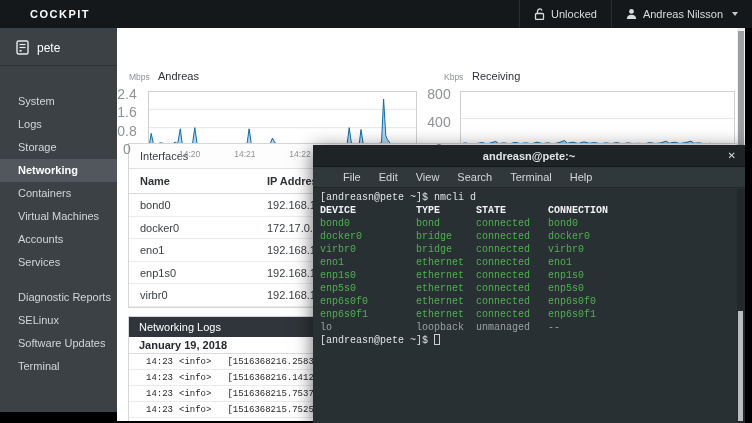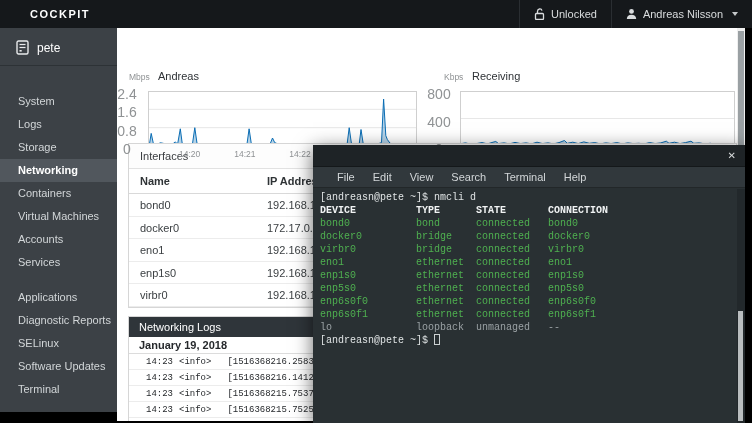--- a/index.html
+++ b/index.html
@@ -51,21 +51,21 @@
 
   
   .page-scroll { position:absolute; right:0; top:0; width:8px; height:100%; background:#efefef; }
   .page-thumb { position:absolute; left:1px; width:6px; top:3px; height:118px; background:#9aa0a3; }
 
   
   .term { position:absolute; left:313px; top:145px; width:432px; height:278px; background:#293033; box-shadow:0 4px 18px rgba(0,0,0,.6); z-index:20; display:flex; flex-direction:column; }
   .term-titlebar { height:22px; background:#1e2326; border-bottom:1px solid #14181a; display:flex; align-items:center; position:relative; flex:none; }
   .term-title { flex:1; text-align:center; color:#e2e5e6; font-size:11px; font-weight:bold; }
   .term-close { position:absolute; right:9px; top:0; height:22px; line-height:22px; color:#d7dadb; font-size:10px; cursor:pointer; }
-  .term-menubar { height:21px; background:#31383c; border-bottom:1px solid #222729; display:flex; align-items:center; padding-left:15px; flex:none; }
+  .term-menubar { height:21px; background:#31383c; border-bottom:1px solid #222729; display:flex; align-items:center; padding-left:21px; flex:none; }
   .term-menu-item { color:#d3d7d9; font-size:11px; padding:0 9px; cursor:pointer; }
   .term-body { flex:1; position:relative; padding:3px 7px; font-family:"Liberation Mono","DejaVu Sans Mono",monospace; font-size:10px; line-height:13px; color:#dfe3e4; white-space:pre; overflow:hidden; cursor:text; }
   .t-green { color:#4fb050; }
   .t-dim { color:#9aa1a4; }
   .t-hdr { font-weight:bold; color:#f1f3f4; }
   .t-cursor { display:inline-block; width:6px; height:11px; border:1px solid #ccd1d3; vertical-align:-2px; }
   .term-scroll { position:absolute; right:0; top:44px; bottom:0; width:8px; background:#22282b; }
   .term-thumb { position:absolute; left:1px; width:5px; top:52%; bottom:2px; background:#b9bdbf; }
 </style>
 </head>
@@ -109,21 +109,20 @@
         <li>System</li>
         <li>Logs</li>
         <li>Storage</li>
         <li class="active">Networking</li>
         <li>Containers</li>
         <li>Virtual Machines</li>
         <li>Accounts</li>
         <li>Services</li>
       </ul>
     <ul class="nav secondary">
-        <li>Applications</li>
         <li>Diagnostic Reports</li>
         <li>SELinux</li>
         <li>Software Updates</li>
         <li>Terminal</li>
       </ul>
   </div>
 
   <div class="content">
 
     <span class="chart-unit" style="left:12px;top:44px;">Mbps</span>
@@ -224,20 +223,21 @@
         <span class="xtick" style="left: 27.625px; top: 0px;">14:20</span>
         <span class="xtick" style="left: 84px; top: 0px;">14:21</span>
         <span class="xtick" style="left: 140.375px; top: 0px;">14:22</span>
         <span class="xtick" style="left: 195.1px; top: 0px;">14:23</span>
         <span class="xtick" style="left: 249.825px; top: 0px;">14:24</span>
       </div>
     </div>
 
   <div class="term">
     <div class="term-titlebar">
+      <span class="term-title">andreasn@pete:~</span>
       <span class="term-close">✕</span>
     </div>
     <div class="term-menubar" id="term-menu">
         <span class="term-menu-item">File</span>
         <span class="term-menu-item">Edit</span>
         <span class="term-menu-item">View</span>
         <span class="term-menu-item">Search</span>
         <span class="term-menu-item">Terminal</span>
         <span class="term-menu-item">Help</span>
       </div>

